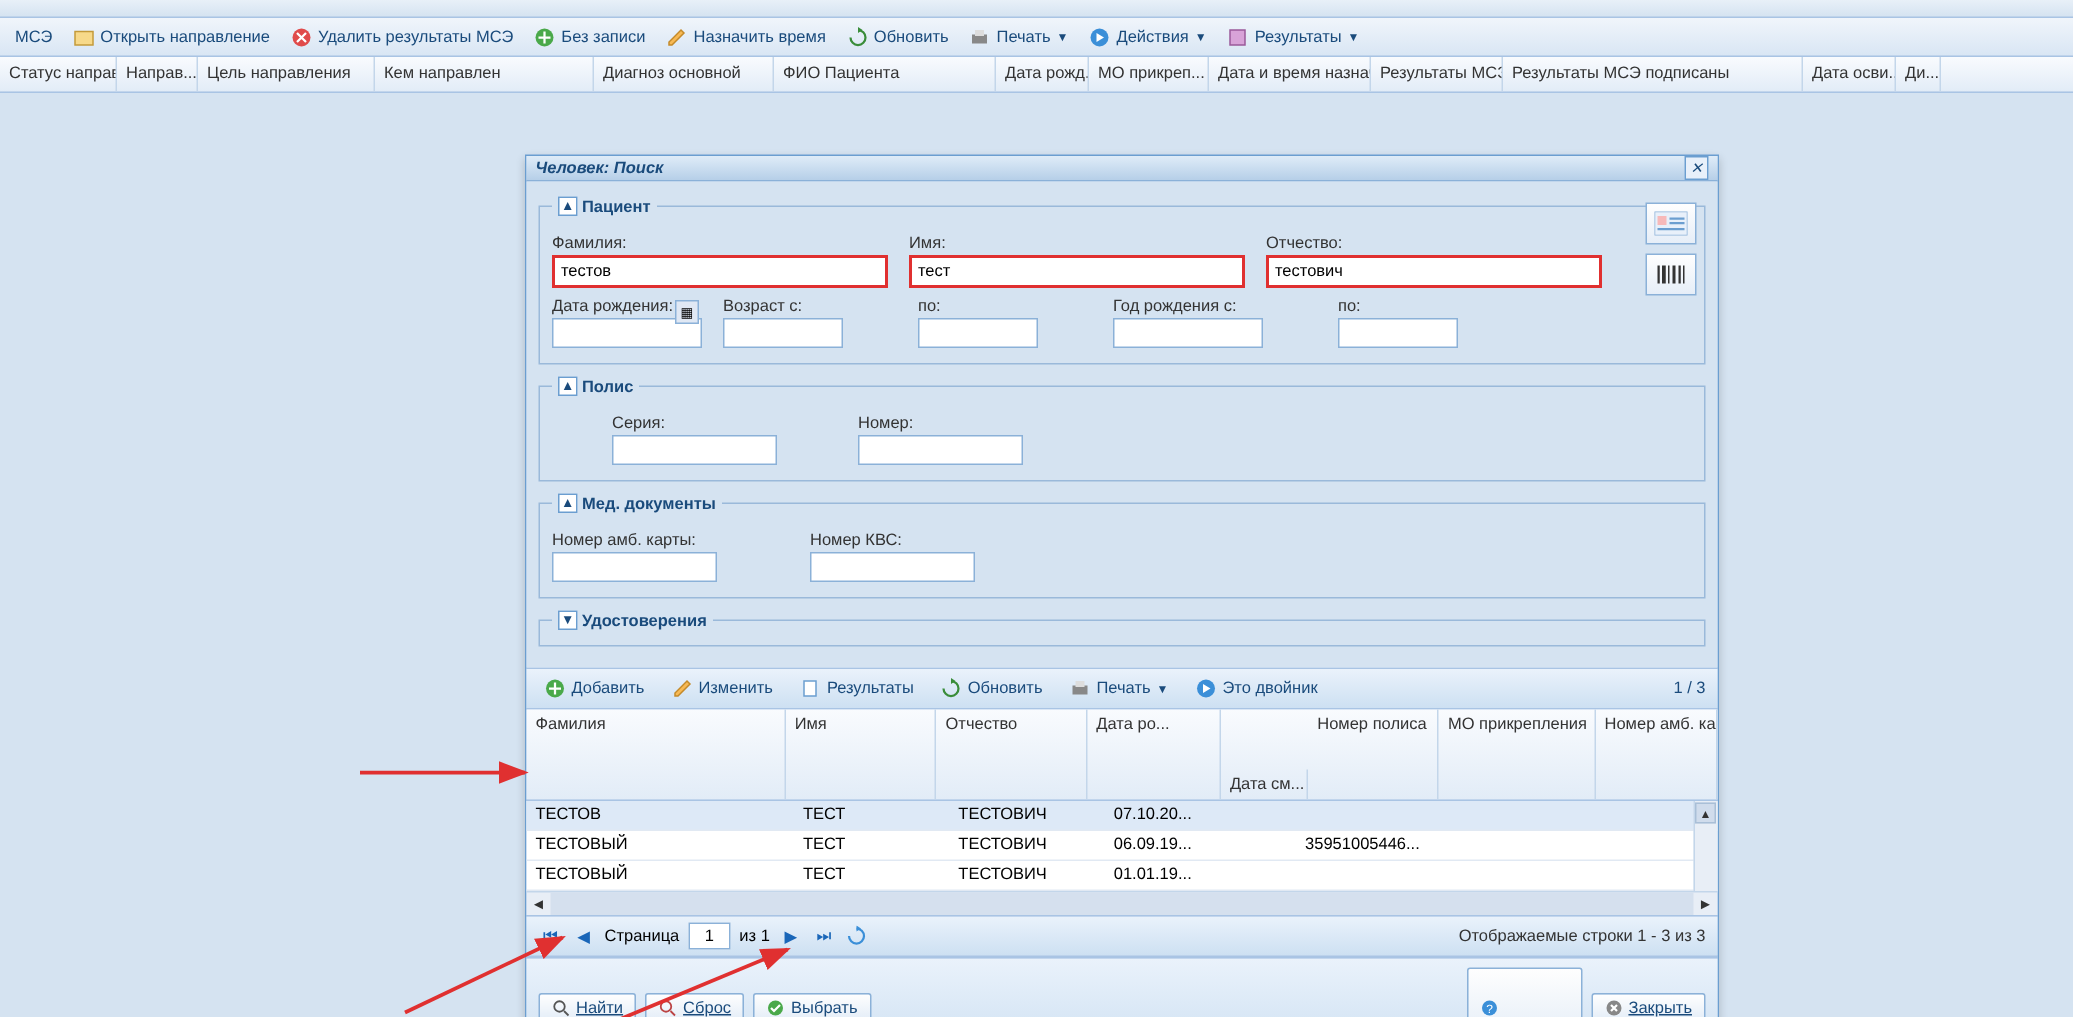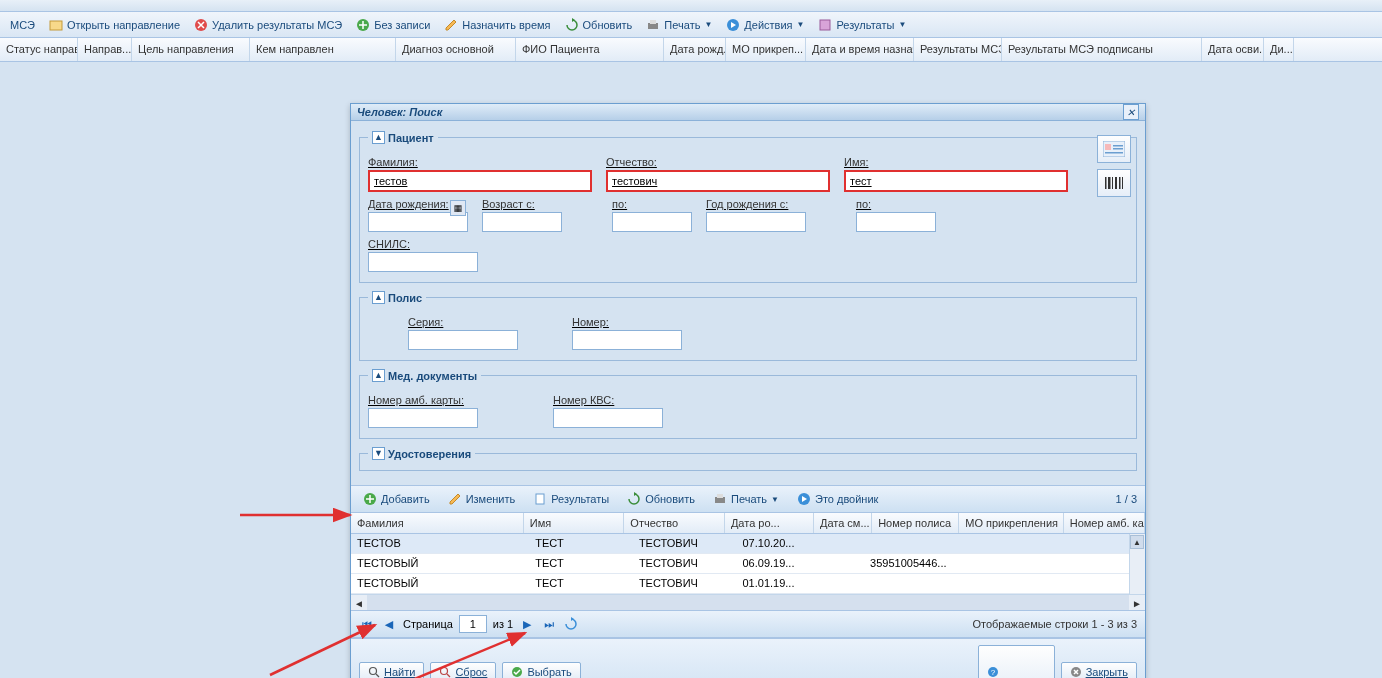--- a/index.html
+++ b/index.html
@@ -40,21 +40,21 @@
 .dialog-title span { color:#1a4b7c; font-weight:bold; font-size:11px; }
 .close-x { width:16px; height:16px; border:1px solid #6b9ed0; background:#e8f0fa; display:flex; align-items:center; justify-content:center; cursor:pointer; font-size:10px; color:#1a4b7c; }
 .dialog-body { background:#d5e3f1; padding:10px 8px 6px 8px; position:relative; }
 fieldset {
   border:1px solid #9ab9da; background:#d5e3f1;
   margin-bottom:8px; padding:6px 8px 10px 8px;
 }
 legend { color:#1a4b7c; font-weight:bold; padding:0 4px; display:flex; align-items:center; gap:3px; }
 .collapse-btn { width:13px; height:13px; background:#fff; border:1px solid #6b9ed0; display:inline-flex; align-items:center; justify-content:center; color:#1a4b7c; font-size:9px; line-height:1; cursor:pointer; }
 .row { display:flex; gap:14px; align-items:flex-end; margin-top:6px; }
-.fld { display:flex; flex-direction:column; gap:2px;text-decoration:underline; }
+.fld { display:flex; flex-direction:column; gap:2px; }
 .fld label { color:#333; }
 .fld input {
   height:20px; border:1px solid #8bb1d8; background:#fff; padding:2px 4px; font-size:11px;
 }
 .name-inputs input { border:2px solid #e03030; height:22px; }
 .side-icons { position:absolute; right:14px; top:14px; display:flex; flex-direction:column; gap:6px; }
 .side-btn { width:34px; height:28px; border:1px solid #8bb1d8; background:linear-gradient(#fefefe,#e6eef8); display:flex; align-items:center; justify-content:center; cursor:pointer; }
 .date-input { position:relative; }
 .date-input .cal { position:absolute; right:2px; top:2px; width:16px; height:16px; background:#e0e8f4; border:1px solid #8bb1d8; display:flex; align-items:center; justify-content:center; font-size:9px; cursor:pointer; }
 
@@ -231,54 +231,48 @@
       <legend>
           <span class="collapse-btn">▲</span>
           <span>Пациент</span>
         </legend>
       <div class="row name-inputs">
         <div class="fld" style="width:224px;">
           <label>Фамилия:</label>
           <input value="тестов" style="">
         </div>
         <div class="fld" style="width:224px;">
+          <label>Имя:</label>
+          <input value="тест" style="">
+        </div>
+        <div class="fld" style="width:224px;">
           <label>Отчество:</label>
           <input value="тестович" style="">
-        </div>
-        <div class="fld" style="width:224px;">
-          <label>Имя:</label>
-          <input value="тест" style="">
         </div>
       </div>
       <div class="row">
         <div class="fld date-input" style="width:100px;">
           <label>Дата рождения:</label>
           <input style="">
           <span class="cal">▦</span>
         </div>
         <div class="fld" style="width:80px; ">
           <label>Возраст с:</label>
           <input style="">
         </div>
         <div class="fld" style="width:80px; margin-left:36px;">
           <label>по:</label>
           <input style="">
         </div>
-        <div class="fld" style="width:100px; ">
+        <div class="fld" style="width:100px; margin-left:36px;">
           <label>Год рождения с:</label>
           <input style="">
         </div>
         <div class="fld" style="width:80px; margin-left:36px;">
           <label>по:</label>
-          <input style="">
-        </div>
-      </div>
-      <div class="row">
-        <div class="fld" style="width:110px;">
-          <label>СНИЛС:</label>
           <input style="">
         </div>
       </div>
     </fieldset>
 
     <fieldset>
       <legend>
           <span class="collapse-btn">▲</span>
           <span>Полис</span>
         </legend>
@@ -297,21 +291,21 @@
     <fieldset>
       <legend>
           <span class="collapse-btn">▲</span>
           <span>Мед. документы</span>
         </legend>
       <div class="row">
         <div class="fld" style="width:110px;">
           <label>Номер амб. карты:</label>
           <input style="">
         </div>
-        <div class="fld" style="width:110px; margin-left:61px;">
+        <div class="fld" style="width:110px; margin-left:48px;">
           <label>Номер КВС:</label>
           <input style="">
         </div>
       </div>
     </fieldset>
 
     <fieldset style="padding-bottom:4px;">
       <legend>
           <span class="collapse-btn">▼</span>
           <span>Удостоверения</span>
@@ -374,21 +368,21 @@
         <span>Это двойник</span>
       </span>
     <span class="page-ind">1 / 3</span>
   </div>
 
   <div class="inner-head" id="rh">
       <div class="ih-cell" style="width: 179px;">Фамилия</div>
       <div class="ih-cell" style="width: 104px;">Имя</div>
       <div class="ih-cell" style="width: 104px;">Отчество</div>
       <div class="ih-cell" style="width: 92px;">Дата ро...</div>
-      <div class="ih-cell" style="width: 60px;">Дата см...</div>
+      <div class="ih-cell" style="width: 60px; margin-top: 40px;">Дата см...</div>
       <div class="ih-cell" style="width: 90px;">Номер полиса</div>
       <div class="ih-cell" style="width: 108px;">МО прикрепления</div>
       <div class="ih-cell" style="width: 84px;">Номер амб. ка...</div>
     </div>
   <div class="rows-wrap" id="rows">
     <div class="data-row sel">
         <div class="dr-cell" style="width: 179px;">ТЕСТОВ</div>
         <div class="dr-cell" style="width: 104px;">ТЕСТ</div>
         <div class="dr-cell" style="width: 104px;">ТЕСТОВИЧ</div>
         <div class="dr-cell" style="width: 68px;">07.10.20...</div>

